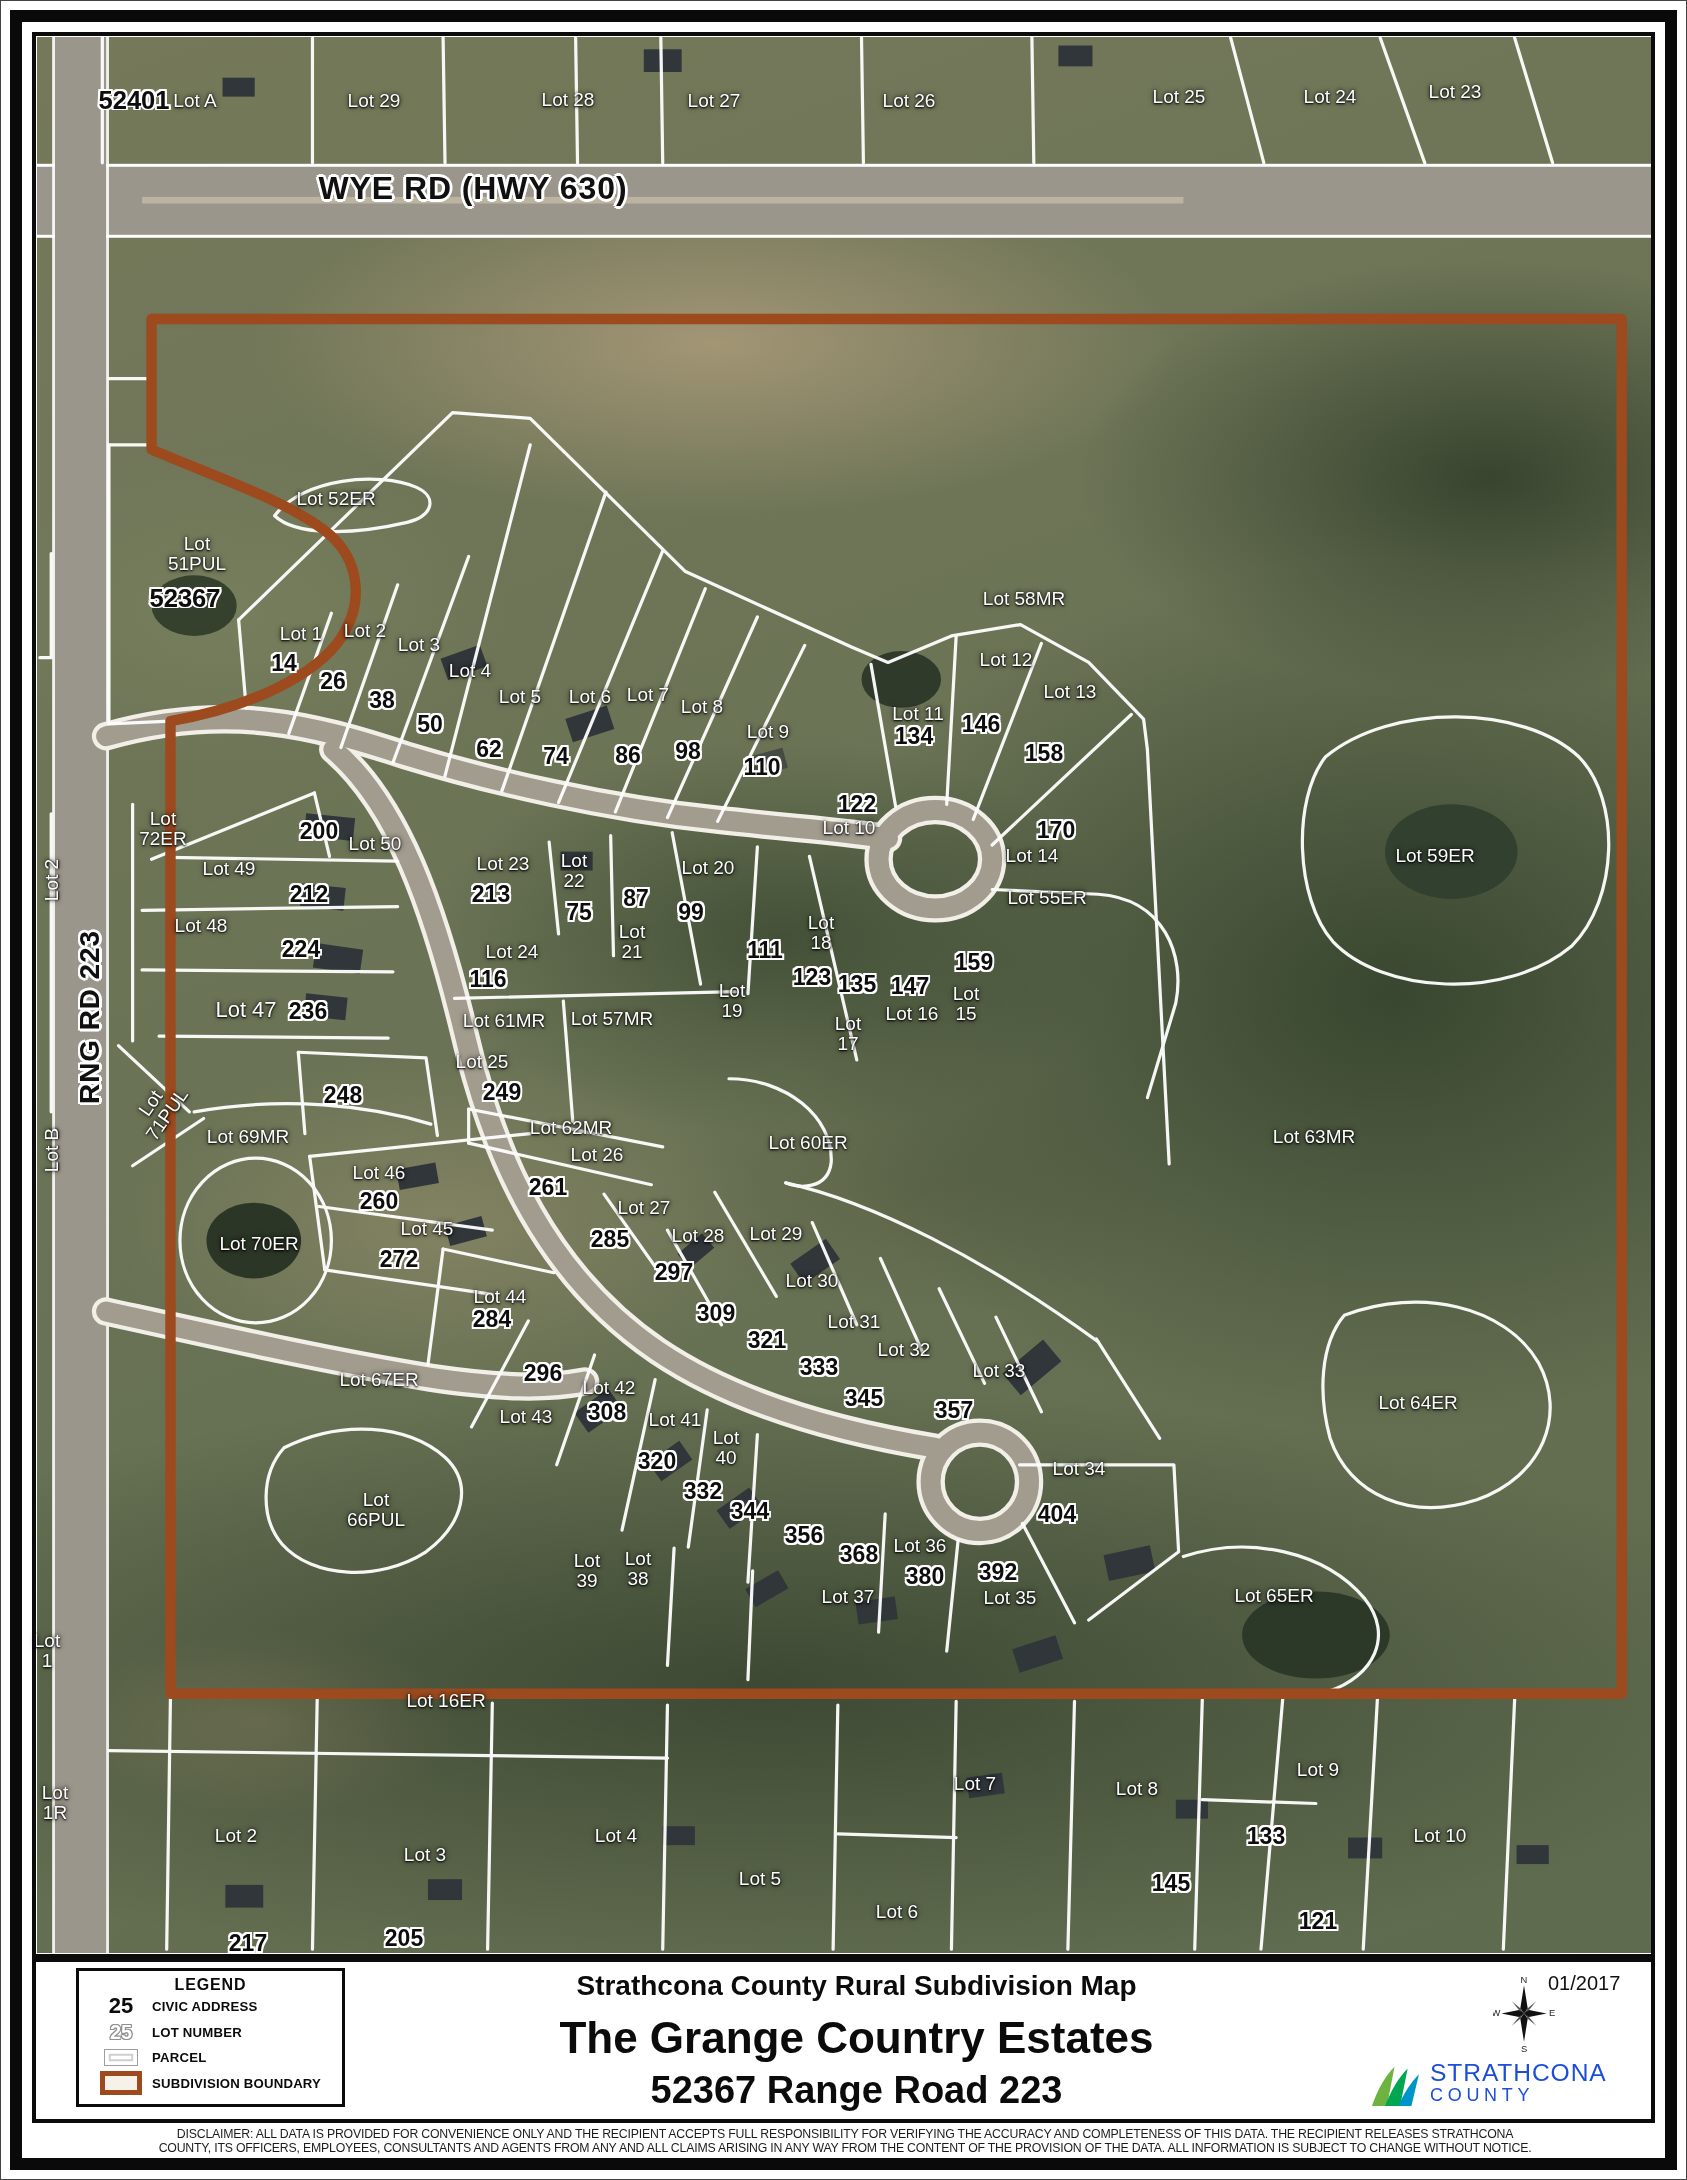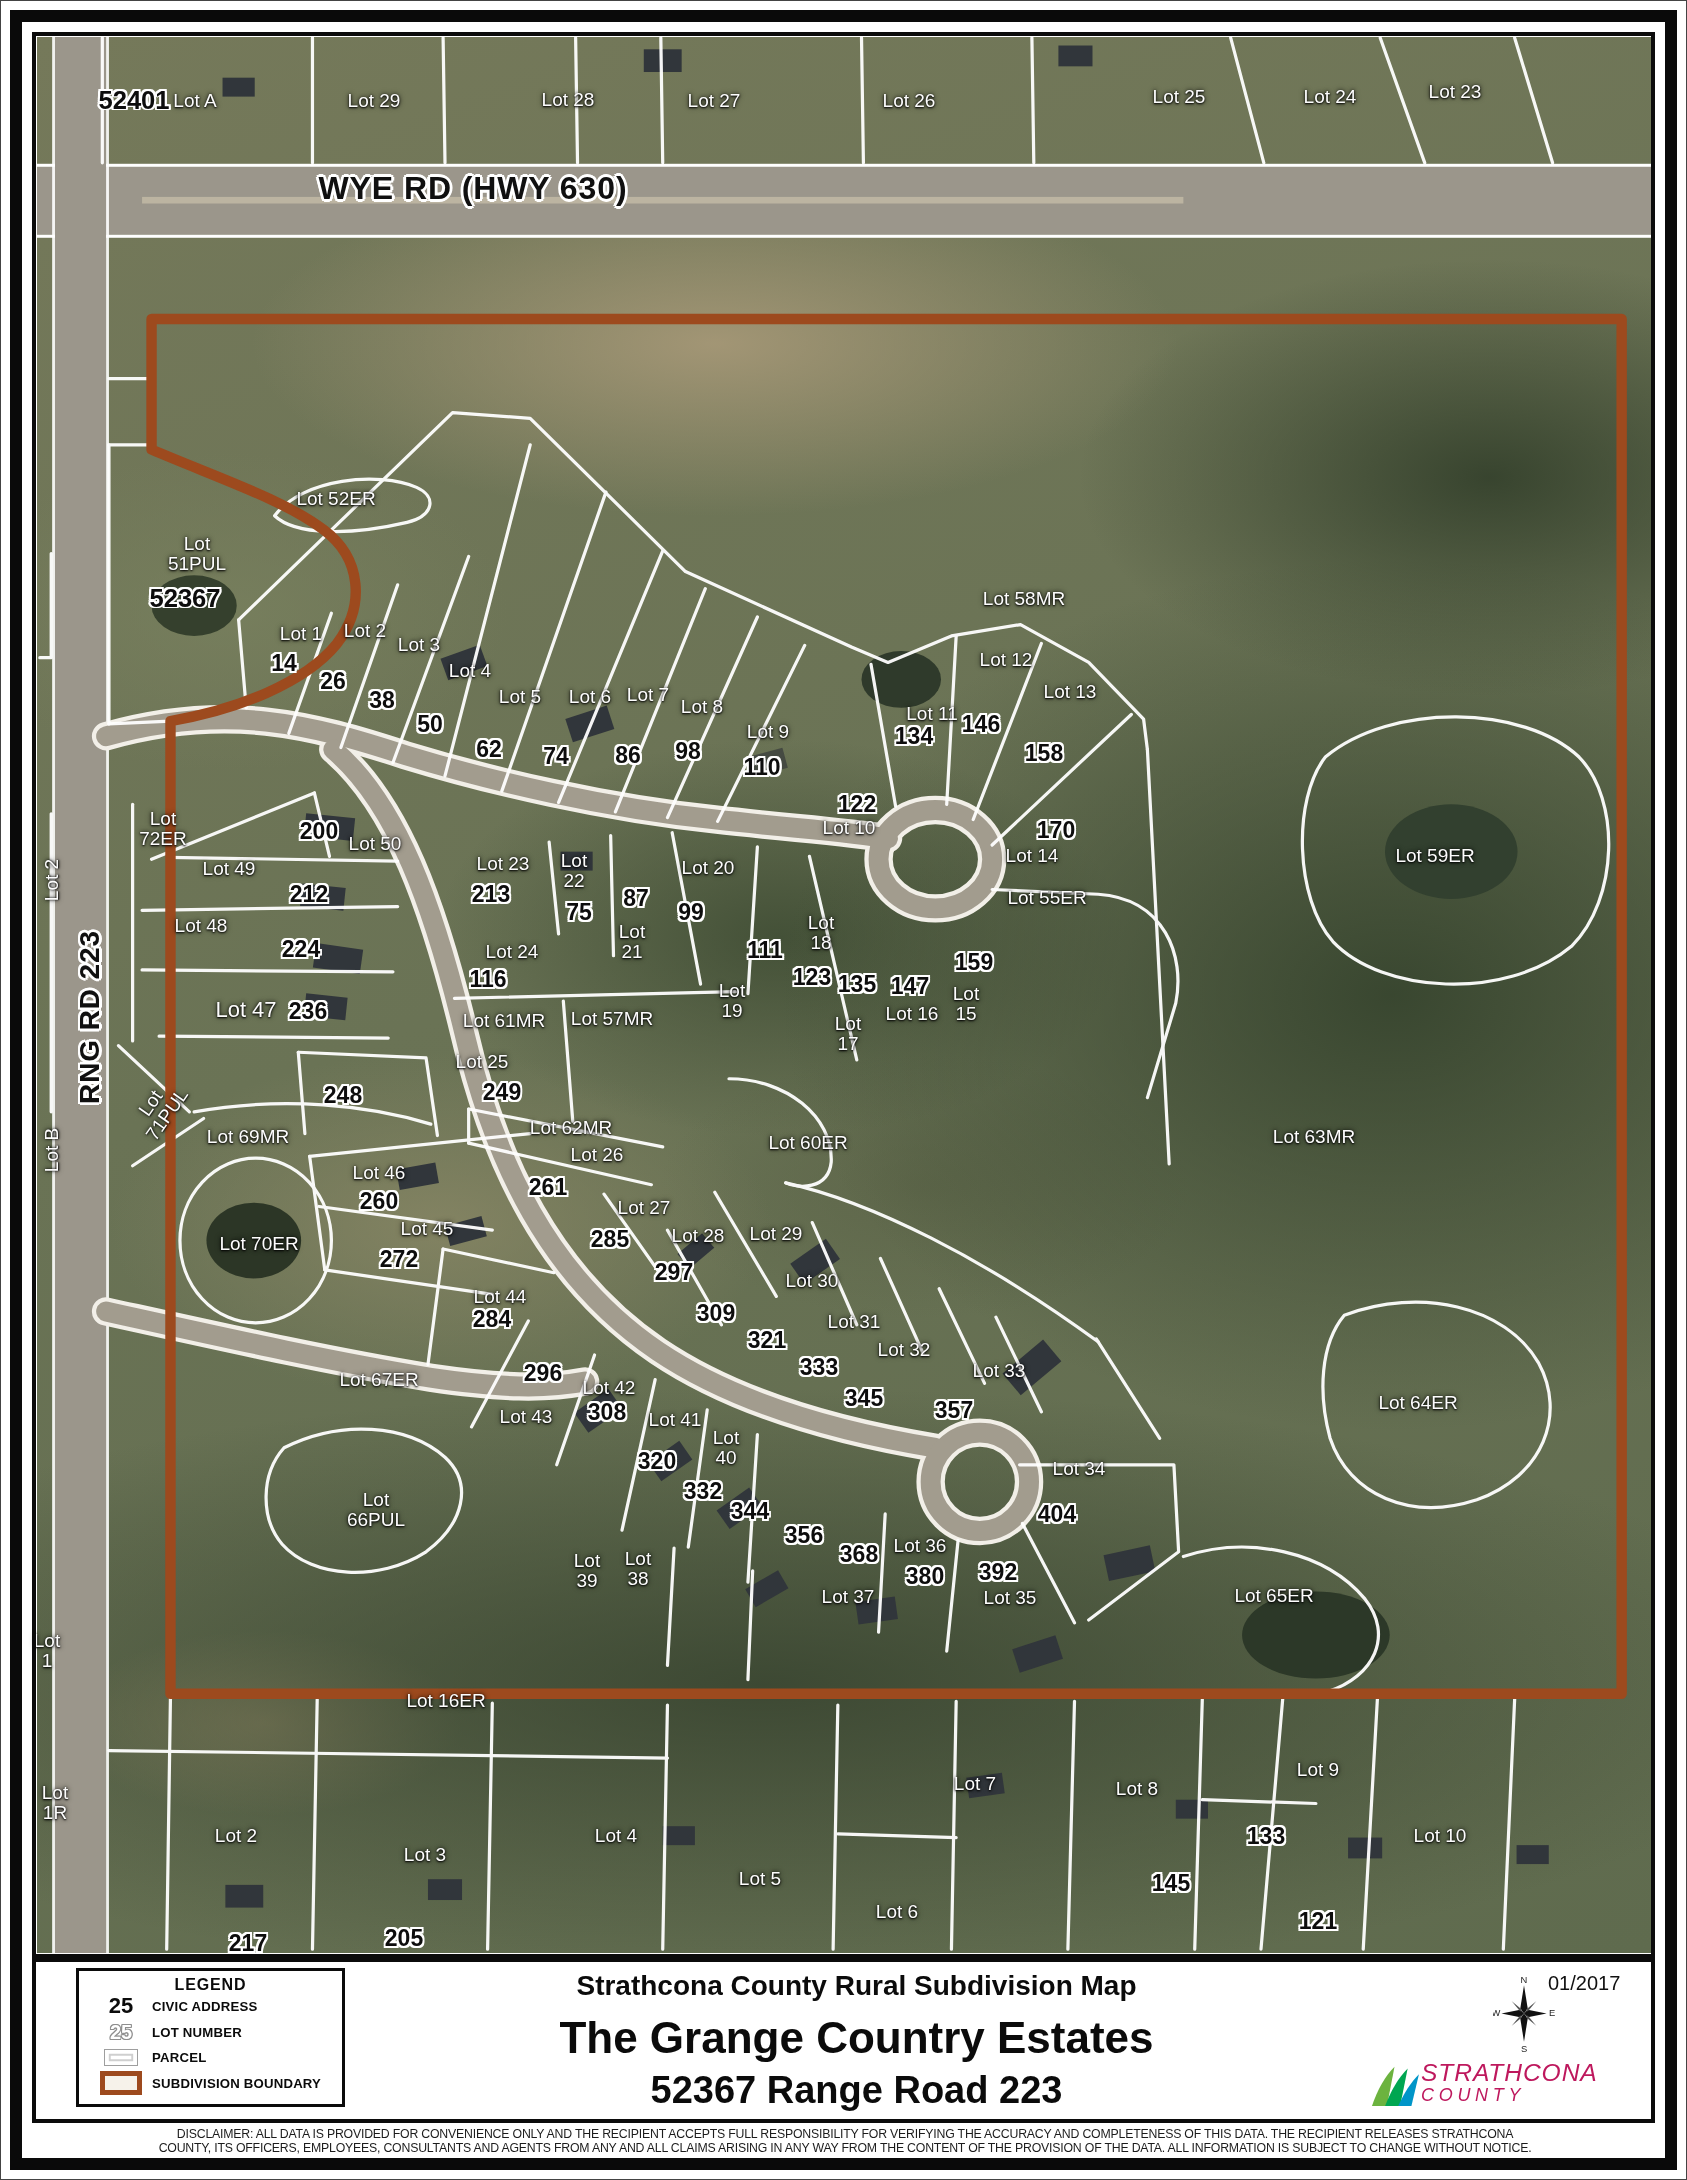--- a/index.html
+++ b/index.html
@@ -54,21 +54,21 @@
                    -0.9px -0.9px 0 #8f8f8f,0.9px -0.9px 0 #8f8f8f,-0.9px 0.9px 0 #8f8f8f,0.9px 0.9px 0 #8f8f8f;}
   .sym-parcel{width:32px;height:15px;background:#fff;border:1.9px solid #9e9e9e;
        box-shadow:inset 0 0 0 3.8px #fff,inset 0 0 0 5.7px #cfcfcf;}
   .sym-boundary{width:32px;height:14px;background:#f6f2ea;border:5.7px solid #9d4a1e;}
   
   .disclaimer{position:absolute;left:42px;top:2127px;width:1606px;z-index:33;color:#1c1c1c;
               font-size:12.3px;line-height:14px;text-align:center;letter-spacing:-0.2px;}
   
   .compass{position:absolute;left:1493px;top:1974px;z-index:33;}
   .logo{position:absolute;left:1370px;top:2061px;z-index:33;display:flex;align-items:flex-start;}
-  .logo-text{margin-left:2px;color:#be185d;font-style:italic;}
+  .logo-text{margin-left:11px;color:#1d4ed8;}
   .logo-name{font-size:24.6px;letter-spacing:0.9px;line-height:24.6px;}
   .logo-sub{font-size:18px;letter-spacing:4.7px;line-height:19px;}
 </style>
 </head>
 <body>
 
 <div class="page">
 
   <div class="map-area">
     <svg viewBox="39 39 1705 2025" preserveAspectRatio="none">
@@ -269,21 +269,21 @@
       <div class="mlabel lot" style="left: 301px; top: 634px; font-size: 19px; transform: translate(-50%, -50%);">Lot 1</div>
       <div class="mlabel lot" style="left: 365px; top: 631px; font-size: 19px; transform: translate(-50%, -50%);">Lot 2</div>
       <div class="mlabel lot" style="left: 419px; top: 645px; font-size: 19px; transform: translate(-50%, -50%);">Lot 3</div>
       <div class="mlabel lot" style="left: 470px; top: 671px; font-size: 19px; transform: translate(-50%, -50%);">Lot 4</div>
       <div class="mlabel lot" style="left: 520px; top: 697px; font-size: 19px; transform: translate(-50%, -50%);">Lot 5</div>
       <div class="mlabel lot" style="left: 590px; top: 697px; font-size: 19px; transform: translate(-50%, -50%);">Lot 6</div>
       <div class="mlabel lot" style="left: 648px; top: 695px; font-size: 19px; transform: translate(-50%, -50%);">Lot 7</div>
       <div class="mlabel lot" style="left: 702px; top: 707px; font-size: 19px; transform: translate(-50%, -50%);">Lot 8</div>
       <div class="mlabel lot" style="left: 768px; top: 732px; font-size: 19px; transform: translate(-50%, -50%);">Lot 9</div>
       <div class="mlabel lot" style="left: 849px; top: 828px; font-size: 19px; transform: translate(-50%, -50%);">Lot 10</div>
-      <div class="mlabel lot" style="left: 918px; top: 714px; font-size: 19px; transform: translate(-50%, -50%); padding-left: 28px;">Lot 11</div>
+      <div class="mlabel lot" style="left: 918px; top: 714px; font-size: 19px; transform: translate(-50%, -50%);">Lot 11</div>
       <div class="mlabel lot" style="left: 1006px; top: 660px; font-size: 19px; transform: translate(-50%, -50%);">Lot 12</div>
       <div class="mlabel lot" style="left: 1070px; top: 692px; font-size: 19px; transform: translate(-50%, -50%);">Lot 13</div>
       <div class="mlabel lot" style="left: 1032px; top: 856px; font-size: 19px; transform: translate(-50%, -50%);">Lot 14</div>
       <div class="mlabel lot" style="left: 1047px; top: 898px; font-size: 19px; transform: translate(-50%, -50%);">Lot 55ER</div>
       <div class="mlabel lot" style="left: 375px; top: 844px; font-size: 19px; transform: translate(-50%, -50%);">Lot 50</div>
       <div class="mlabel lot" style="left: 229px; top: 869px; font-size: 19px; transform: translate(-50%, -50%);">Lot 49</div>
       <div class="mlabel lot" style="left: 201px; top: 926px; font-size: 19px; transform: translate(-50%, -50%);">Lot 48</div>
       <div class="mlabel lot" style="left: 246px; top: 1010px; font-size: 22px; transform: translate(-50%, -50%);">Lot 47</div>
       <div class="mlabel lot" style="left: 503px; top: 864px; font-size: 19px; transform: translate(-50%, -50%);">Lot 23</div>
       <div class="mlabel lot" style="left: 574px; top: 871px; font-size: 19px; transform: translate(-50%, -50%);">Lot

